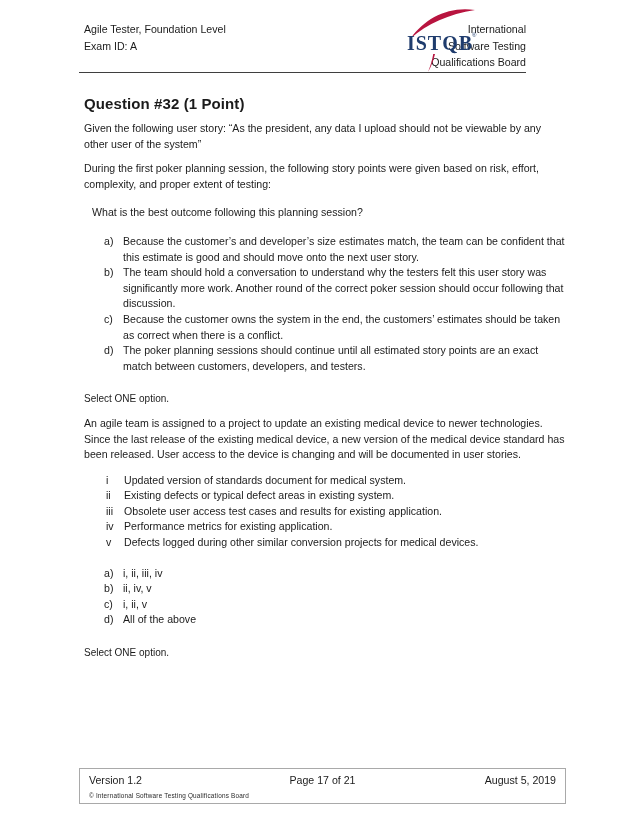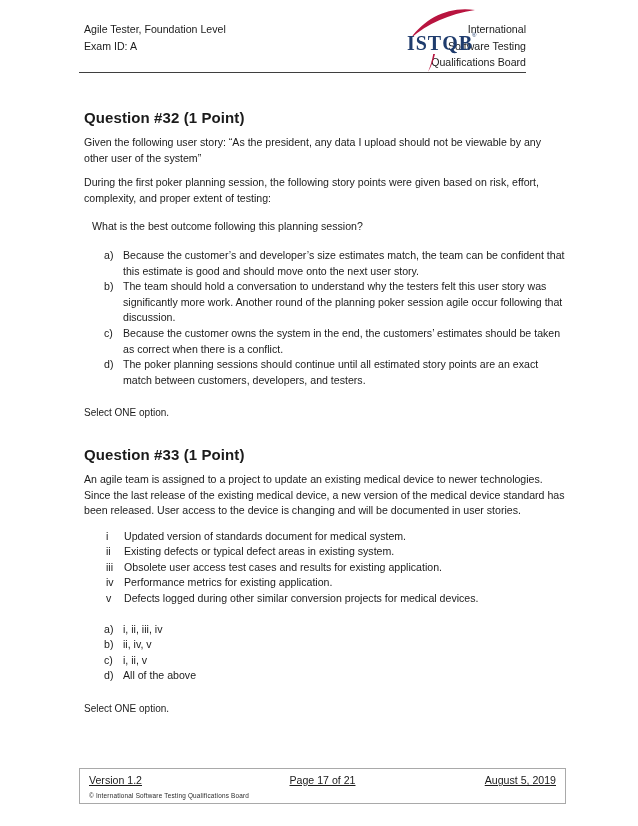--- a/index.html
+++ b/index.html
@@ -33,21 +33,21 @@
     position:absolute; left:320px; top:0px;
     width:84px; height:78px;
     z-index:2;
   }
   .logo svg { overflow:visible; }
 
   
   .main { margin:0 72px 0 84px; }
   .q-title {
     font-size:15px; font-weight:bold;
-    margin:36px 0 7px;
+    margin:22px 0 7px;
     letter-spacing:0.1px;
   }
   .para { font-size:10.6px; line-height:15.6px; margin:9px 0; }
   .story-list { margin:10px 0 10px 37px; font-size:10.6px; line-height:15.6px; }
   .question-line { font-size:10.6px; line-height:15.6px; margin:13px 8px; }
   .options { margin:13px 0 0 20px; }
   .option-row {
     display:grid; grid-template-columns:19px 1fr;
     font-size:10.6px; line-height:15.6px;
   }
@@ -63,21 +63,21 @@
   
   .footer-box {
     position:absolute;
     left:79px; top:768px; width:487px;
     border:1px solid #a9a9a9;
     padding:5px 9px 4px;
     background:#fff;
   }
   .footer-row {
     display:grid; grid-template-columns:1fr auto 1fr;
-    font-size:10.6px; line-height:13px;text-decoration:underline;
+    font-size:10.6px; line-height:13px;
   }
   .footer-row .f-center { text-align:center; }
   .footer-row .f-right { text-align:right; }
   .footer-copy { font-size:6.4px; margin-top:5px; color:#2a2a2a; letter-spacing:0.2px; }
 </style>
 </head>
 <body>
 
 <div class="page">
 
@@ -113,37 +113,36 @@
 
       <div class="question-line">What is the best outcome following this planning session?</div>
 
       <div class="options">
         <div class="option-row">
           <span>a)</span>
           <span>Because the customer’s and developer’s size estimates match, the team can be confident that this estimate is good and should move onto the next user story.</span>
         </div>
         <div class="option-row">
           <span>b)</span>
-          <span>The team should hold a conversation to understand why the testers felt this user story was significantly more work. Another round of the planning poker session agile occur following that discussion.</span>
+          <span>The team should hold a conversation to understand why the testers felt this user story was significantly more work. Another round of the correct poker session should occur following that discussion.</span>
         </div>
         <div class="option-row">
           <span>c)</span>
           <span>Because the customer owns the system in the end, the customers’ estimates should be taken as correct when there is a conflict.</span>
         </div>
         <div class="option-row">
           <span>d)</span>
           <span>The poker planning sessions should continue until all estimated story points are an exact match between customers, developers, and testers.</span>
         </div>
       </div>
 
       <div class="select-note">Select ONE option.</div>
     </div>
 
     <div>
-      <div class="q-title mt25">Question #33 (1 Point)</div>
       <div class="para">An agile team is assigned to a project to update an existing medical device to newer technologies. Since the last release of the existing medical device, a new version of the medical device standard has been released. User access to the device is changing and will be documented in user stories.</div>
 
       <div class="roman-list">
         <div class="roman-row">
           <span>i</span>
           <span>Updated version of standards document for medical system.</span>
         </div>
         <div class="roman-row">
           <span>ii</span>
           <span>Existing defects or typical defect areas in existing system.</span>

